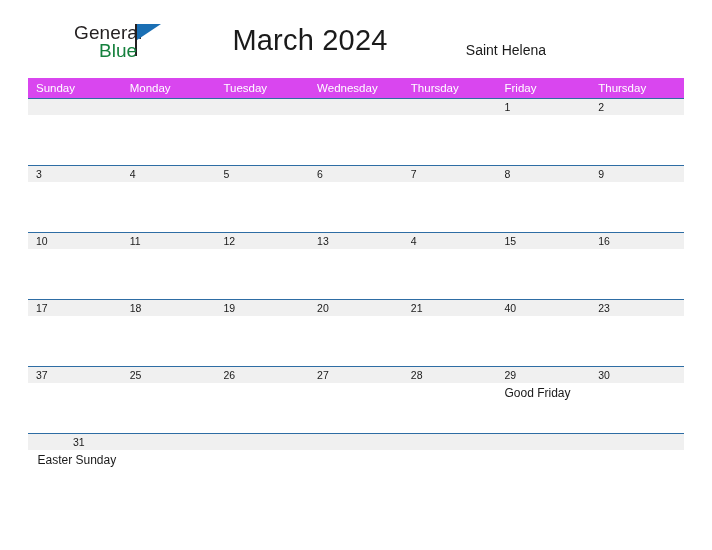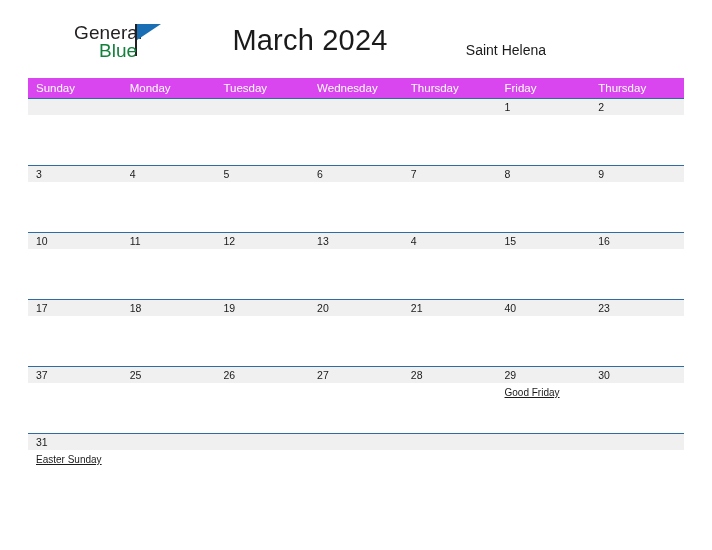--- a/index.html
+++ b/index.html
@@ -114,20 +114,21 @@
     padding: 4px 0 4px 8px;
     height: 18px;
     box-sizing: border-box;
   }
 
   .week-row {
     height: 67px;
   }
   .week-row.last {
     height: 60px;
+    text-align: center;
   }
 
   .calendar td {
     vertical-align: top;
     padding: 0;
     border-top: 1.3px solid #2e6da4;
     background: #ffffff;
   }
 
   .daycell {
@@ -143,24 +144,23 @@
     box-sizing: border-box;
     line-height: 10px;
   }
   .daynum.empty {
     color: transparent;
   }
   .events {
     padding: 4px 4px 0 8px;
   }
   .event {
-    font-size: 10px;
+    font-size: 12px;
     color: #1a1a1a;
     line-height: 12px;
-    text-decoration: underline;
   }
 </style>
 </head>
 <body>
 
 <div class="page">
 
   <div class="header">
 
     <div class="logo">

